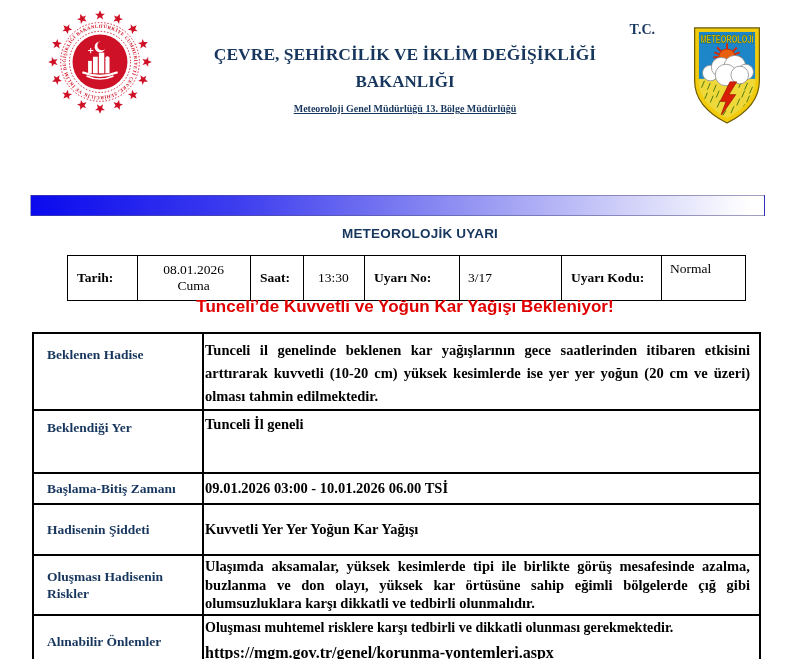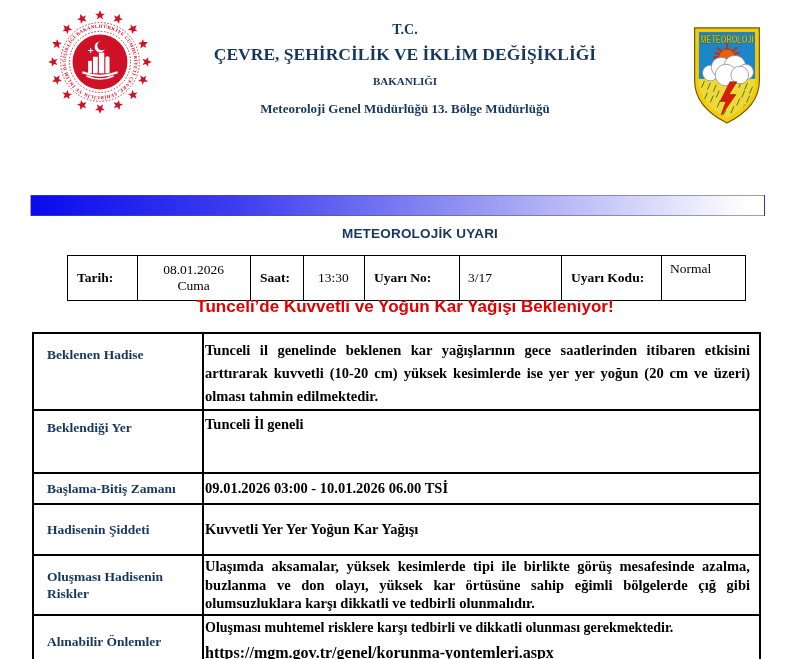--- a/index.html
+++ b/index.html
@@ -4,24 +4,24 @@
 <style>
   html,body{margin:0;padding:0;background:#fff;}
   .page{
     position:relative;width:800px;height:659px;overflow:hidden;background:#ffffff;
     font-family:"Liberation Serif", serif;color:#000;
   }
   
   .ministry-logo{position:absolute;left:48px;top:6px;width:104px;height:116px;}
   .shield-logo{position:absolute;left:690px;top:24px;width:74px;height:102px;}
   .header-text{position:absolute;left:155px;top:20px;width:500px;text-align:center;color:#17365D;}
-  .ht-line1{font-size:14px;font-weight:bold;line-height:20px;}
+  .ht-line1{font-size:14px;font-weight:bold;line-height:20px;text-align:right;}
   .ht-line2{font-size:17.5px;font-weight:bold;line-height:28px;}
-  .ht-line3{font-size:11px;font-weight:bold;line-height:27px;}
-  .ht-sub{font-size:13px;font-weight:bold;line-height:27px;}
+  .ht-line3{font-size:17px;font-weight:bold;line-height:27px;}
+  .ht-sub{font-size:10px;font-weight:bold;line-height:27px;text-decoration:underline;}
   
   .grad-bar{
     position:absolute;left:30px;top:195px;width:733px;height:19px;
     background:linear-gradient(to right,#0a0aee 0%,#3d3def 28%,#8f8ff2 58%,#d8d8fa 84%,#ffffff 98%);
     border:1px solid rgba(80,80,140,.55);
   }
   
   .section-title{
     position:absolute;left:40px;top:226px;width:760px;text-align:center;
     font-family:"Liberation Sans", sans-serif;font-weight:bold;font-size:13.5px;

